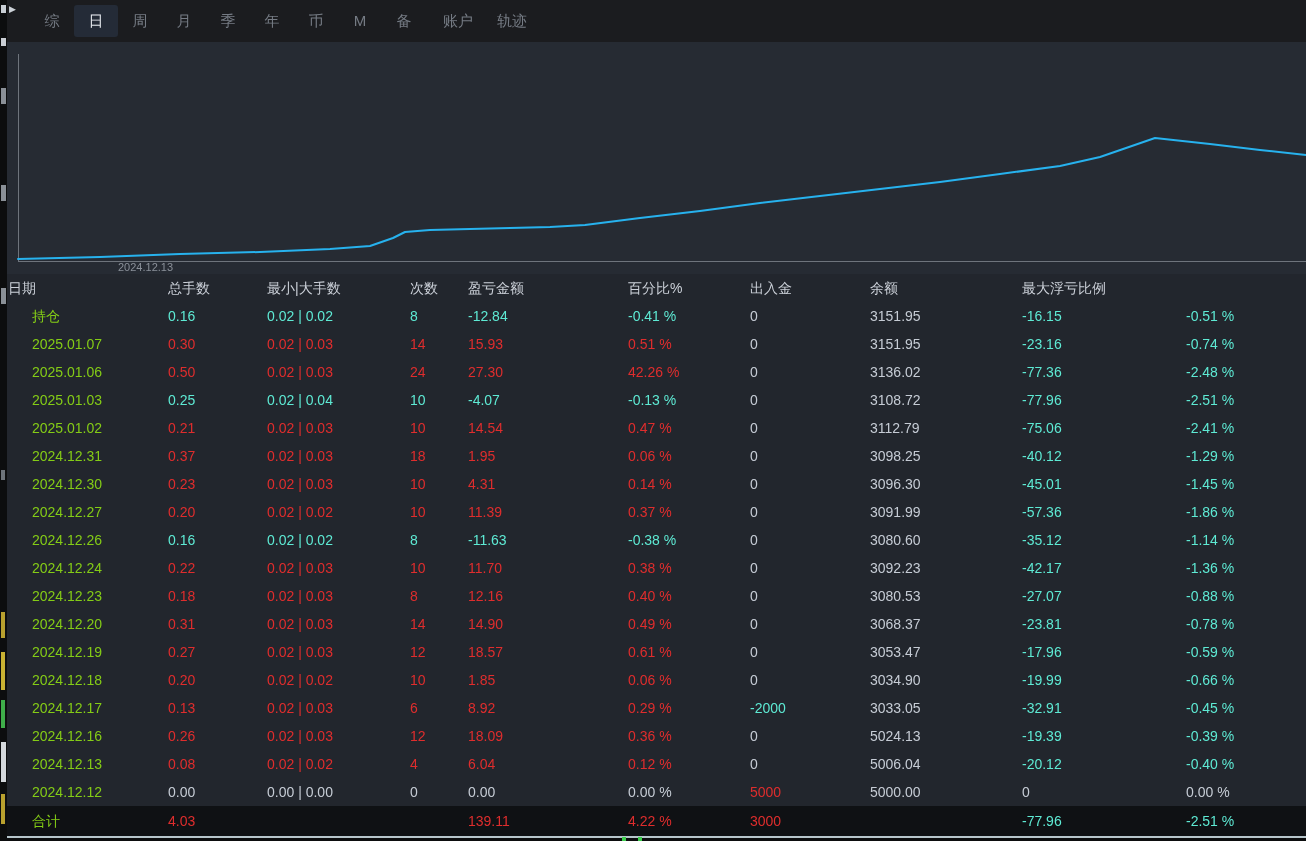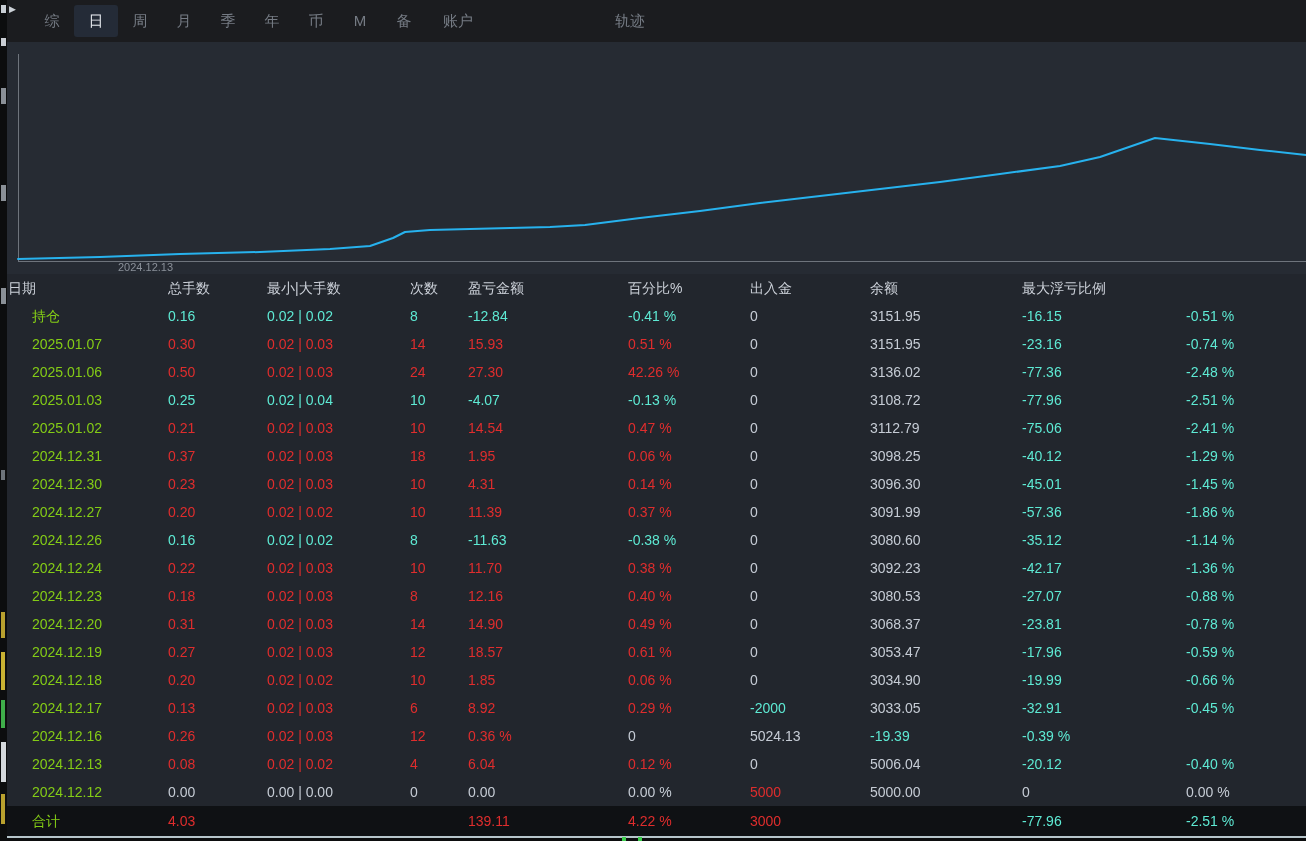--- a/index.html
+++ b/index.html
@@ -11,21 +11,21 @@
   
   .left-strip{position:absolute;left:0;top:0;width:7px;height:841px;background:#0c0d0e;z-index:5;}
   .strip-mark{position:absolute;left:1px;}
   
   .navbar{position:absolute;left:0;top:0;width:1306px;height:42px;background:#1b1c1f;display:flex;align-items:center;padding-left:30px;box-sizing:border-box;}
   .nav-caret{position:absolute;left:9px;top:5px;color:#cdd2d8;font-size:9px;line-height:9px;}
   .tabs{display:flex;align-items:center;height:100%;}
   .tab{width:44px;height:32px;line-height:32px;text-align:center;color:#757b84;font-size:15px;cursor:default;border-radius:3px;}
   .tab.selected{background:#242b37;color:#e4e7ec;}
   .tab:nth-child(10){width:64px;}
-  .tab:nth-child(11){margin-left:118px;}
+  .tab:nth-child(11){}
   
   .chart{position:absolute;left:0;top:42px;width:1306px;height:232px;background:#262b33;}
   .chart svg{position:absolute;left:0;top:0;}
   .x-tick{position:absolute;left:118px;top:219px;color:#8a9099;font-size:11px;}
   
   .table{position:absolute;left:0;top:274px;width:1306px;background:#22262d;}
   .row{display:grid;grid-template-columns:160px 99px 143px 58px 160px 122px 120px 152px 164px auto;
        padding-left:8px;height:28px;line-height:28px;font-size:14px;}
   .row.thead{color:#ccd1d9;}
   .row.total{height:30px;line-height:30px;background:#0f1114;}
@@ -275,20 +275,21 @@
           <span class="cell cyan">-2000</span>
           <span class="cell plain">3033.05</span>
           <span class="cell cyan">-32.91</span>
           <span class="cell cyan">-0.45 %</span>
         </div>
         <div class="row">
           <span class="cell date">2024.12.16</span>
           <span class="cell red">0.26</span>
           <span class="cell red">0.02 | 0.03</span>
           <span class="cell red">12</span>
+          <span class="cell red">18.09</span>
           <span class="cell red">0.36 %</span>
           <span class="cell plain">0</span>
           <span class="cell plain">5024.13</span>
           <span class="cell cyan">-19.39</span>
           <span class="cell cyan">-0.39 %</span>
         </div>
         <div class="row">
           <span class="cell date">2024.12.13</span>
           <span class="cell red">0.08</span>
           <span class="cell red">0.02 | 0.02</span>

